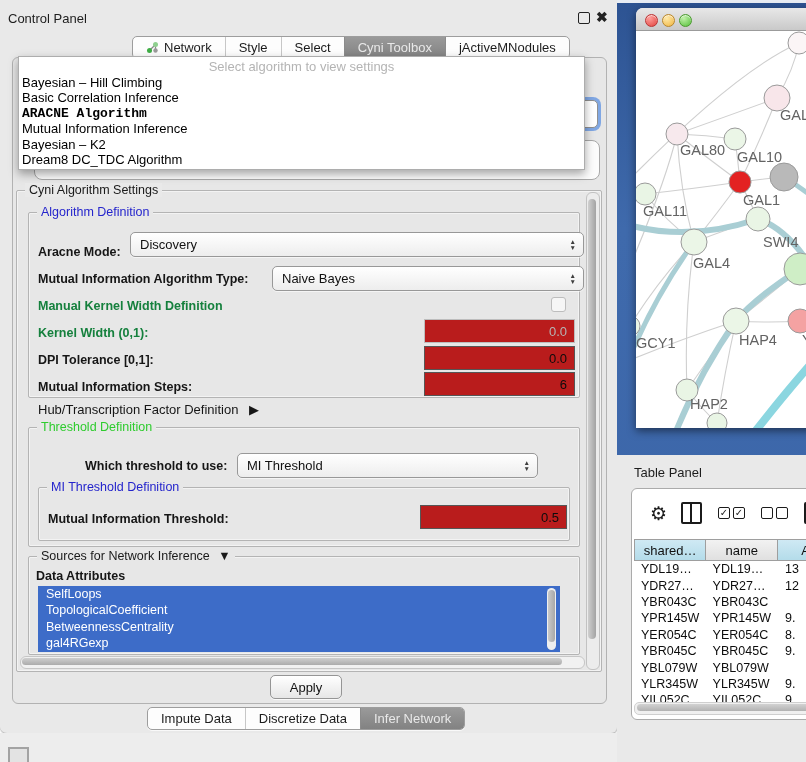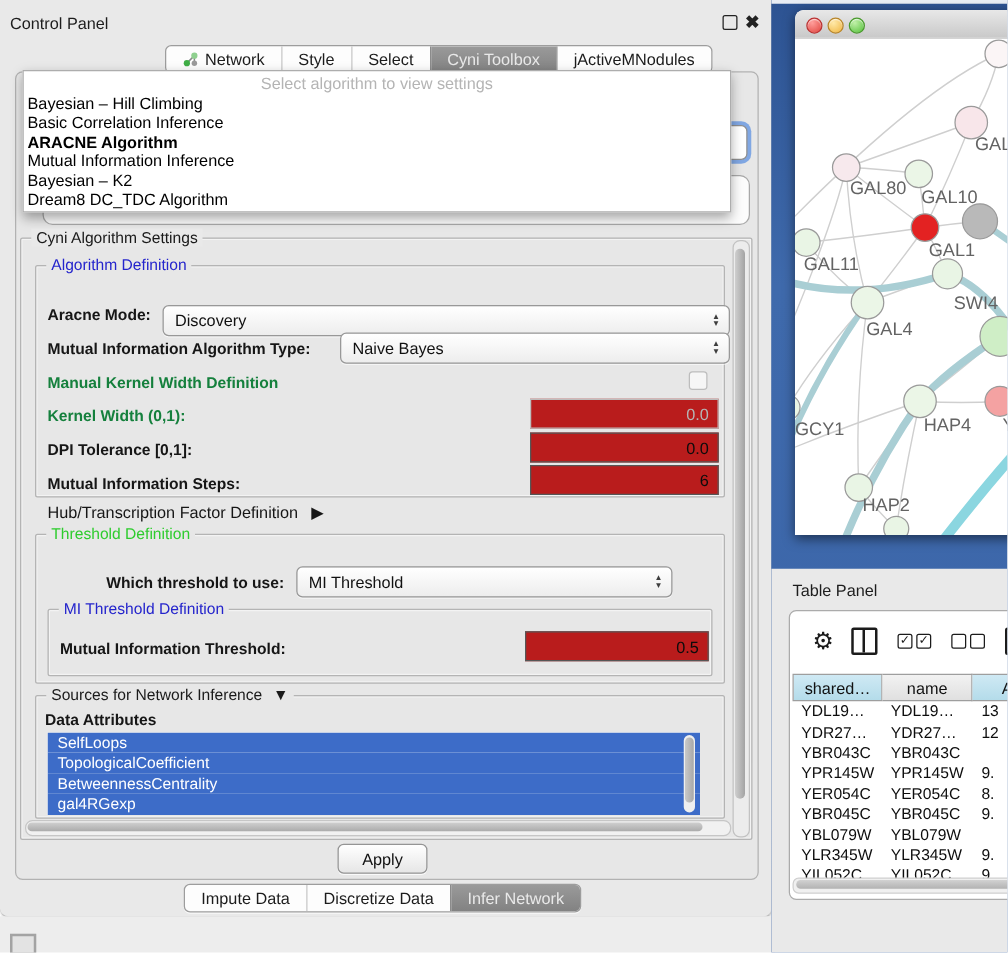--- a/index.html
+++ b/index.html
@@ -31,21 +31,21 @@
      border:1px solid #a8a8a8;border-radius:8px;}
   #frag-field span{position:absolute;left:14px;top:11px;color:#b9b9b9;font-size:13px;}
   #frag-combo{left:560px;top:100px;width:36px;height:26px;background:#fff;border:1px solid #8f8f8f;
      border-radius:5px;box-shadow:0 0 0 3px rgba(94,146,226,.75);}
 
   
   #algo-popup{left:18px;top:56px;width:565px;height:112px;background:#fff;
      border:1px solid #adadad;box-shadow:0 4px 9px rgba(0,0,0,.35);}
   #algo-popup .ph{color:#b4b4b4;text-align:center;padding-top:2px;font-size:13px;height:16px;}
   #algo-popup .it{height:15.4px;line-height:15.4px;padding-left:3px;font-size:13px;color:#000;white-space:nowrap;}
-  #algo-popup .it.b{font-weight:bold;}
+  #algo-popup .it.b{font-weight:bold;font-family:Liberation Mono, monospace;}
 
   
   .tpanel{position:absolute;border:1px solid #b4b4b4;border-radius:2px;
           box-shadow:inset 0 0 0 1px rgba(255,255,255,.5);}
   .ttag{position:absolute;top:-8px;left:8px;background:#e7e7e7;padding:0 4px;font-size:12.5px;white-space:nowrap;}
   .ttag.blue{color:#2424cc;}
   .ttag.green{color:#2ecc2e;}
 
   .lbl{position:absolute;font-weight:bold;font-size:12.5px;color:#161616;white-space:nowrap;}
   .lbl.dis{color:#15803d;}
@@ -177,21 +177,21 @@
       </div>
 
     <div class="tpanel" style="left:16px;top:190px;width:584px;height:480px;">
       <span class="ttag" style="background:#e9e9e9;">Cyni Algorithm Settings</span>
     </div>
 
     <div class="tpanel" style="left:28px;top:212px;width:550px;height:184px;">
       <span class="ttag blue">Algorithm Definition</span>
     </div>
     <div class="lbl" style="left:38px;top:245px;">Aracne Mode:</div>
-    <div class="combo" style="left:130px;top:244px;width:443px;gap:29px;">
+    <div class="combo" style="left:130px;top:232px;width:443px;gap:29px;">
       <span>Discovery</span>
       <span class="stepper">▲<br>▼</span>
     </div>
     <div class="lbl" style="left:38px;top:272px;">Mutual Information Algorithm Type:</div>
     <div class="combo" style="left:272px;top:266px;width:301px;">
       <span>Naive Bayes</span>
       <span class="stepper">▲<br>▼</span>
     </div>
     <div class="lbl dis" style="left:38px;top:299px;">Manual Kernel Width Definition</div>
     <div class="chk" style="left:551px;top:297px;"></div>

